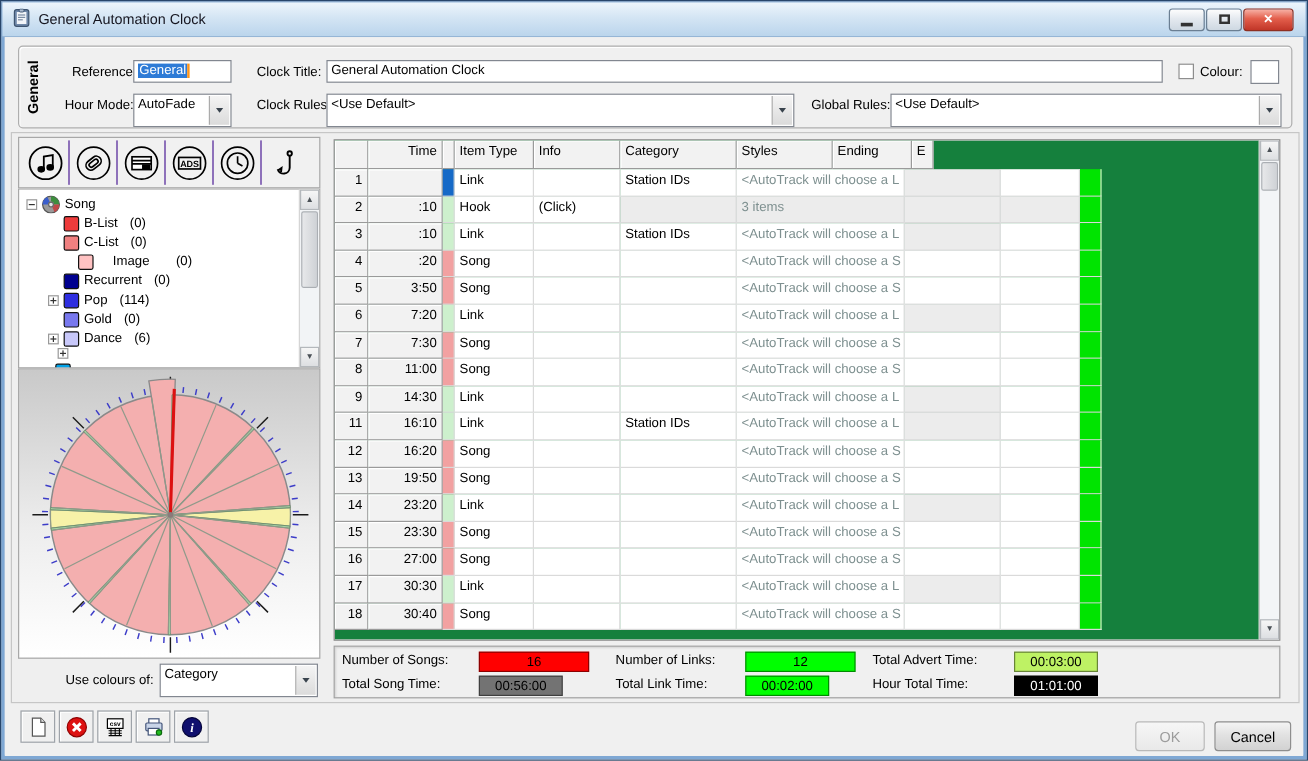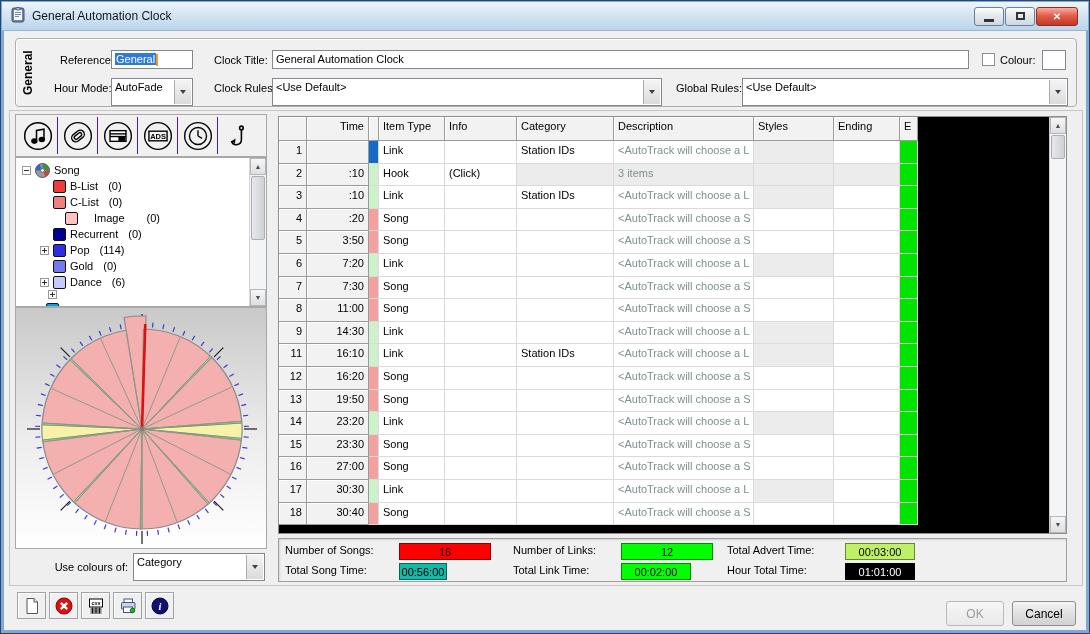--- a/index.html
+++ b/index.html
@@ -67,21 +67,21 @@
   .vscroll{position:absolute;right:0;top:0;bottom:0;width:17px;background:#F2F4F6;border-left:1px solid #D5D5D5;}
   .sbtn{position:absolute;left:0;right:0;height:17px;background:linear-gradient(#F6F6F6,#DDDFE2);
     border:1px solid #B4B8BC;display:flex;align-items:center;justify-content:center;font-size:7px;color:#4A5056;}
   .sthumb{position:absolute;left:1px;right:1px;background:linear-gradient(90deg,#E7E8EA,#CFD2D6);border:1px solid #AAAEB3;border-radius:2px;}
   .piebox{position:absolute;left:11px;top:276px;width:252px;height:242px;
     border:1px solid #A8A8A8;background:linear-gradient(#C9C9C9,#EDEDED 55%,#FFFFFF);}
   .colours-row{position:absolute;left:11px;top:524px;width:252px;height:24px;display:flex;align-items:center;}
   .colours-row .lbl{width:118px;text-align:right;padding-right:5px;}
   
   .tablebox{position:absolute;left:274px;top:85px;width:789px;height:418px;border:1px solid #8E8E8E;background:#F0F0F0;overflow:hidden;}
-  .gridwrap{position:absolute;left:0;top:0;width:770px;bottom:0;overflow:hidden;background:#000000;}
+  .gridwrap{position:absolute;left:0;top:0;width:770px;bottom:0;overflow:hidden;background:#15803d;}
   .grow{display:flex;height:22.6px;}
   .grow.hdr{height:24px;}
   .gc{flex:none;padding:3px 4px 0 4px;overflow:hidden;white-space:nowrap;
     border-right:1px solid #DADADA;border-bottom:1px solid #DADADA;background:#fff;}
   .hdr .gc,.gc.fixed{background:#F2F2F2;border-right:1px solid #9A9A9A;border-bottom:1px solid #9A9A9A;box-shadow:inset 1px 1px 0 #fff;}
   .gc.gray{background:#ECECEC;}
   .gc.desc{color:#7E9090;}
   .c-num{width:28px;text-align:right;}
   .c-time{width:62px;text-align:right;}
   .c-strip{width:10px;padding:0;}
@@ -405,21 +405,20 @@
 
     <div class="tablebox">
       <div class="gridwrap" id="grid-rows">
           <div class="grow hdr">
             <div class="gc c-num"></div>
             <div class="gc c-time">Time</div>
             <div class="gc c-strip"></div>
             <div class="gc c-type">Item Type</div>
             <div class="gc c-info">Info</div>
             <div class="gc c-cat">Category</div>
-            <div class="gc c-desc">Description</div>
             <div class="gc c-sty">Styles</div>
             <div class="gc c-end">Ending</div>
             <div class="gc c-e">E</div>
           </div>
           <div class="grow">
             <div class="gc c-num fixed">1</div>
             <div class="gc c-time fixed"></div>
             <div class="gc c-strip" style="background: rgb(21, 105, 199);"></div>
             <div class="gc c-type">Link</div>
             <div class="gc c-info"></div>
@@ -630,21 +629,21 @@
     </div>
 
     <div class="statsbox">
       <span class="stat-label" style="left:6px;top:5px;">Number of Songs:</span>
       <span class="stat-value" style="left: 120px; top: 4px; width: 92px; background: rgb(255, 0, 0); color: rgb(0, 0, 0);">16</span>
       <span class="stat-label" style="left:234px;top:5px;">Number of Links:</span>
       <span class="stat-value" style="left: 342px; top: 4px; width: 92px; background: rgb(0, 255, 0); color: rgb(0, 0, 0);">12</span>
       <span class="stat-label" style="left:448px;top:5px;">Total Advert Time:</span>
       <span class="stat-value" style="left: 566px; top: 4px; width: 70px; background: #bef264; color: rgb(0, 0, 0);">00:03:00</span>
       <span class="stat-label" style="left:6px;top:25px;">Total Song Time:</span>
-      <span class="stat-value" style="left: 120px; top: 24px; width: 48px; background: #14b8a6; color: rgb(0, 0, 0);">00:56:00</span>
+      <span class="stat-value" style="left: 120px; top: 24px; width: 70px; background: #737373; color: rgb(0, 0, 0);">00:56:00</span>
       <span class="stat-label" style="left:234px;top:25px;">Total Link Time:</span>
       <span class="stat-value" style="left: 342px; top: 24px; width: 70px; background: rgb(0, 255, 0); color: rgb(0, 0, 0);">00:02:00</span>
       <span class="stat-label" style="left:448px;top:25px;">Hour Total Time:</span>
       <span class="stat-value" style="left: 566px; top: 24px; width: 70px; background: rgb(0, 0, 0); color: rgb(255, 255, 255);">01:01:00</span>
     </div>
 
     <div class="btoolbar">
       <span class="sm-btn">
         <svg width="18" height="18" viewBox="0 0 18 18">
             <path d="M4 1.5 H11 L14.5 5 V16.5 H4 Z" fill="#fff" stroke="#555"></path>

